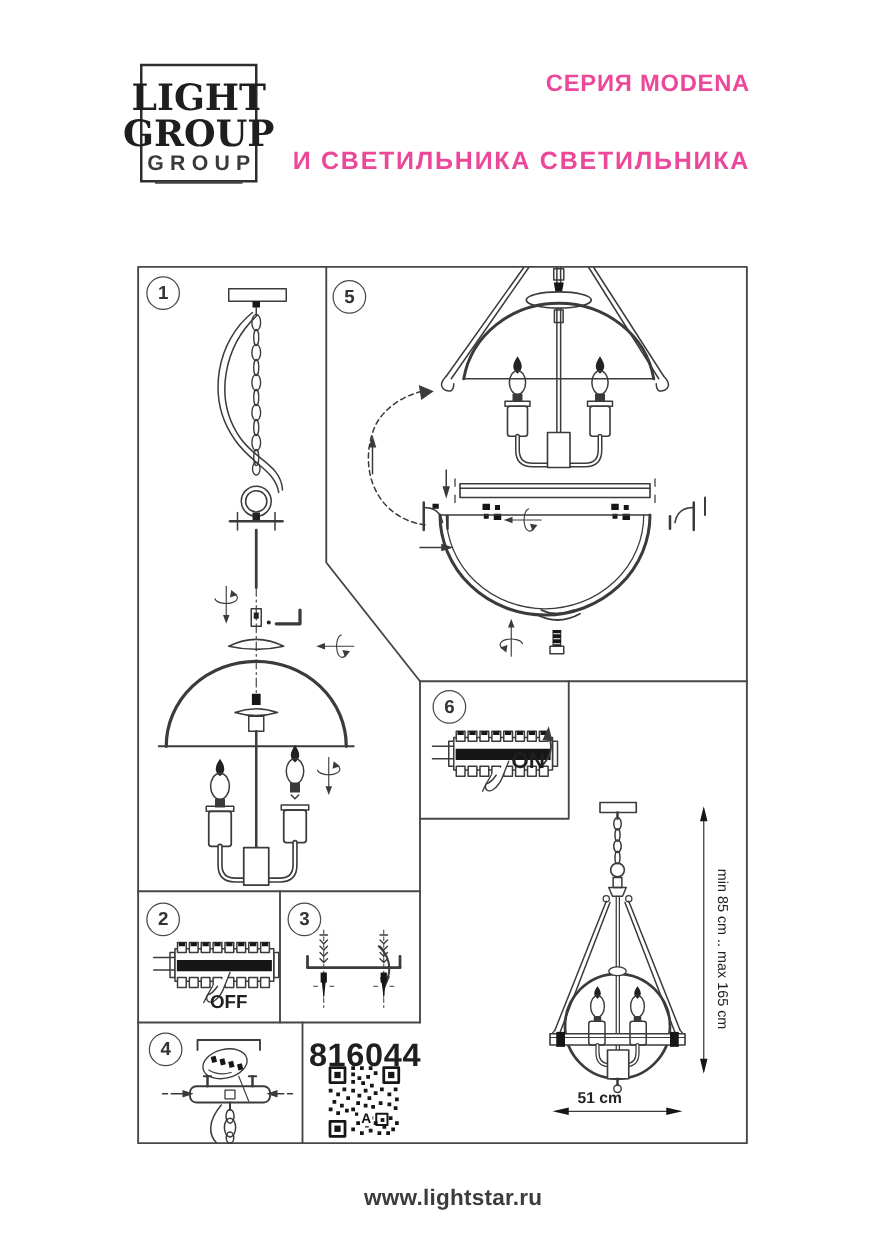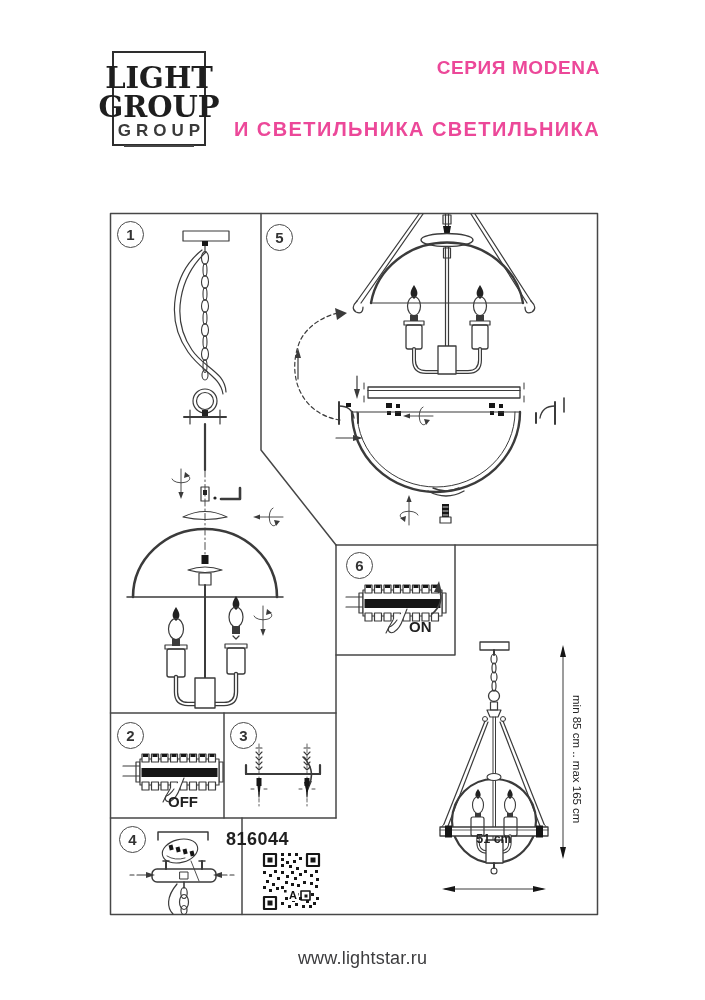--- a/index.html
+++ b/index.html
@@ -19,21 +19,21 @@
   .hdr{right:105px;text-align:right;font-weight:bold;color:#ec4899;}
   .hdr-top{top:55px;font-size:19px;line-height:25px;letter-spacing:0.6px;}
   .hdr-main{top:117px;font-size:20px;line-height:24px;letter-spacing:1.4px;}
   
   .badge{width:27px;height:27px;border:1.7px solid #4a4a4a;border-radius:50%;background:#fff;
          display:flex;align-items:center;justify-content:center;font-size:15px;font-weight:bold;color:#333;box-sizing:border-box;}
   .lbl{font-weight:bold;color:#1f1f1f;}
   .dim{font-weight:bold;color:#222;}
   .vdim{transform:rotate(90deg);transform-origin:left top;white-space:nowrap;font-size:11.5px;color:#222;}
   .qr-a{font-size:11px;font-weight:bold;color:#111;background:#fff;line-height:11px;}
-  .site{left:0;right:0;top:948px;text-align:center;font-size:18px;font-weight:normal;color:#3c3c3e;letter-spacing:0.2px;padding-left:20px;}
+  .site{left:0;right:0;top:948px;text-align:center;font-size:18px;font-weight:bold;color:#3c3c3e;letter-spacing:0.2px;padding-left:20px;}
   svg{position:absolute;left:0;top:0;}
 </style>
 </head>
 <body>
 
 <div class="sheet">
 
   <div class="abs logo-box">
     <div class="logo-word first">LIGHT</div>
     <div class="logo-word">GROUP</div>
@@ -397,20 +397,20 @@
       <span>4</span>
     </div>
   <div class="abs badge" style="left:266px;top:224px">
       <span>5</span>
     </div>
   <div class="abs badge" style="left:346px;top:552px">
       <span>6</span>
     </div>
 
   <div class="abs lbl" style="left:168px;top:793px;font-size:15px">OFF</div>
-  <div class="abs lbl" style="left:409px;top:618px;font-size:15px">ON</div>
-  <div class="abs lbl" style="left:226px;top:829px;width:100px;font-size:18px;letter-spacing:0.5px">816044</div>
+  <div class="abs lbl" style="left:409px;top:598px;font-size:18px">ON</div>
+  <div class="abs lbl" style="left:242px;top:829px;width:100px;text-align:center;font-size:26px;letter-spacing:0.5px">816044</div>
   <div class="abs qr-a" style="left:288px;top:890px;padding:0 1px">A</div>
-  <div class="abs dim" style="left:462px;top:832px;width:64px;text-align:center;font-size:12.5px">51 cm</div>
+  <div class="abs dim" style="left:462px;top:871px;width:64px;font-size:12.5px">51 cm</div>
   <div class="abs vdim" style="left:583px;top:695px">min 85 cm .. max 165 cm</div>
 
   <div class="abs site">www.lightstar.ru</div>
 </div>
 
 </body></html>

